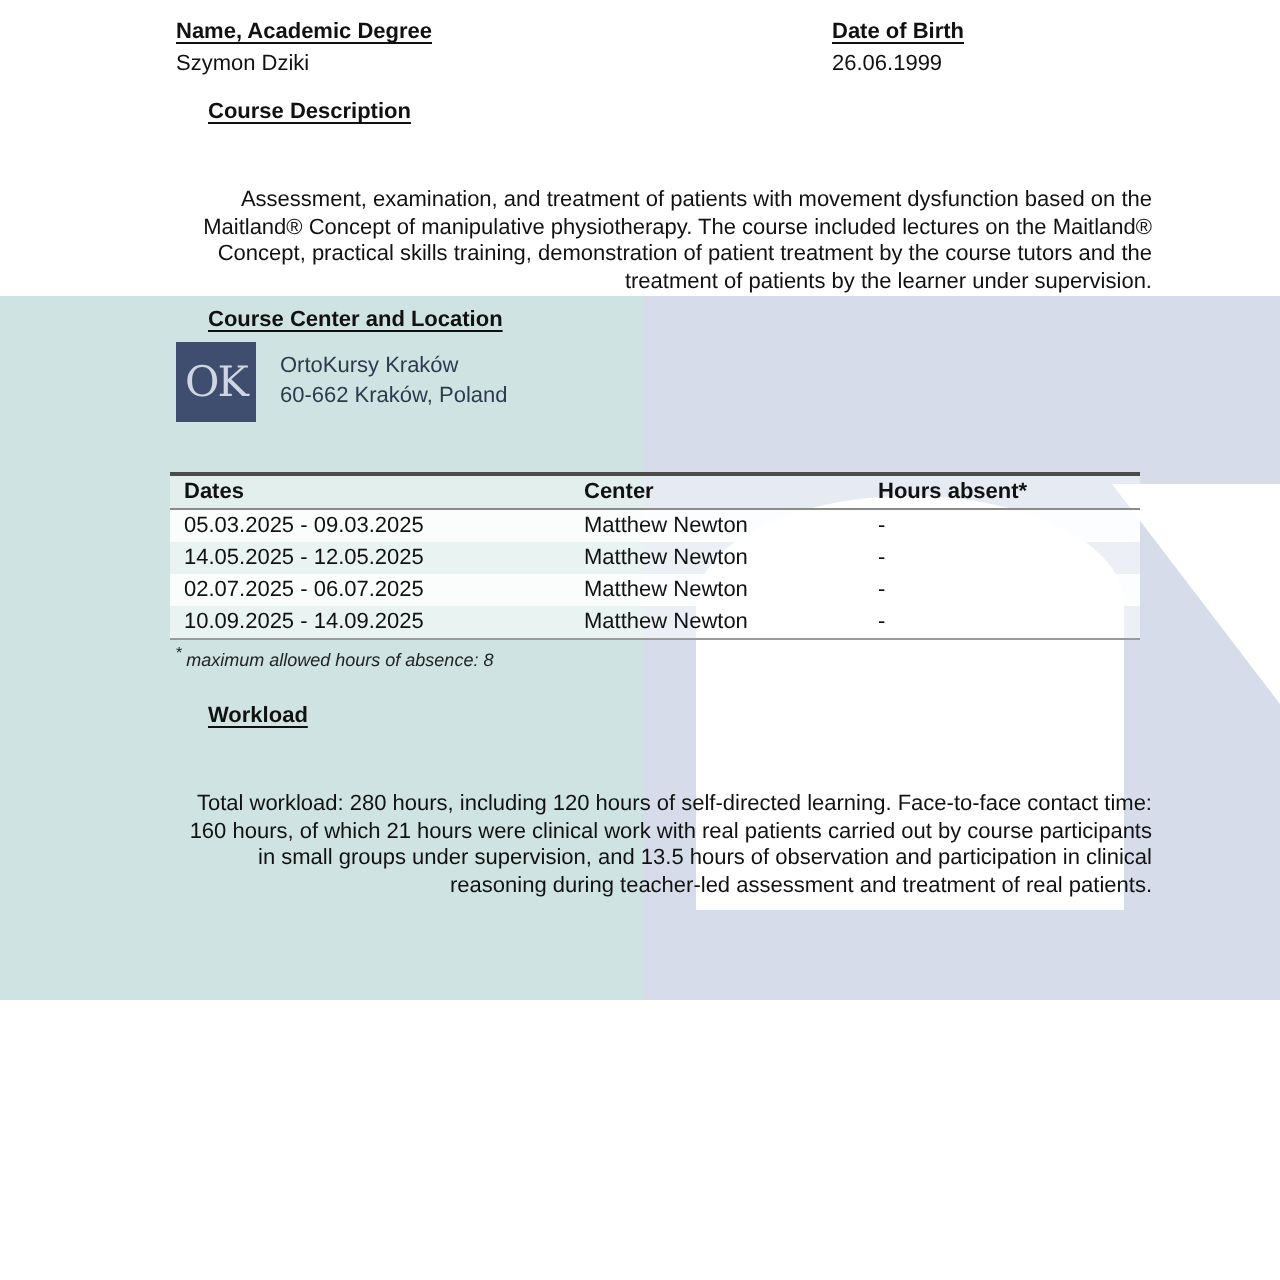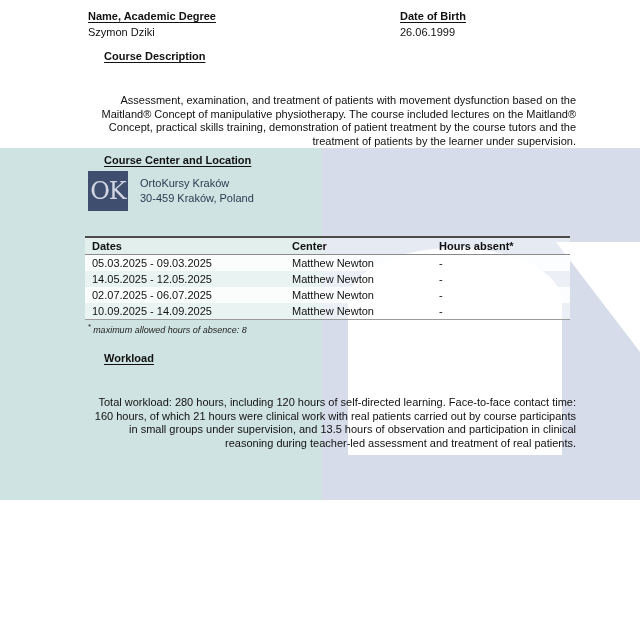--- a/index.html
+++ b/index.html
@@ -42,21 +42,21 @@
     width:500px;
   }
 
   .logo-box {
     position:absolute; left:88px; top:171px;
     width:40px; height:40px;
     background:#3f4d6e;
     display:flex; align-items:center; justify-content:center;
     color:#cfd5e2;
     font-family:"DejaVu Serif","Liberation Serif",serif;
-    font-size:24px; letter-spacing:-1px;
+    font-size:21px; letter-spacing:-1px;
   }
   .center-info { position:absolute; left:140px; top:176px;
     font-size:11px; line-height:15px; color:#2e3950; }
 
   .tbl {
     position:absolute; left:85px; top:236px; width:485px;
     border-top:2px solid #4b4b4b;
     border-bottom:1px solid #9a9a9a;
     font-size:11px;
   }
@@ -91,35 +91,35 @@
     <rect x="0" y="148" width="322" height="372" fill="#cfe4e2"></rect>
     <rect x="322" y="148" width="318" height="372" fill="#d6dcea"></rect>
     <path d="M348 455 L348 302 A107 54 0 0 1 562 302 L562 455 Z" fill="#ffffff"></path>
     <path d="M556 242 L640 242 L640 352 Z" fill="#ffffff"></path>
   </svg>
 
   <div class="layer" style="left:88px; top:10px;">
     <div class="doc-label">Name, Academic Degree</div>
     <div class="doc-value">Szymon Dziki</div>
   </div>
-  <div class="layer" style="left:400px; top:10px;">
+  <div class="layer" style="left:416px; top:10px;">
     <div class="doc-label">Date of Birth</div>
     <div class="doc-value">26.06.1999</div>
   </div>
 
   <div class="layer section-heading" style="left:88px; top:50px;">Course Description</div>
   <div class="layer para" style="left:88px; top:66px;">Assessment, examination, and treatment of patients with movement dysfunction based on the Maitland® Concept of manipulative physiotherapy. The course included lectures on the Maitland® Concept, practical skills training, demonstration of patient treatment by the course tutors and the treatment of patients by the learner under supervision.</div>
 
   <div class="layer section-heading" style="left:88px; top:154px;">Course Center and Location</div>
   <div class="logo-box">
     <span>OK</span>
   </div>
   <div class="center-info">
     <div>OrtoKursy Kraków</div>
-    <div>30-459 Kraków, Poland</div>
+    <div>60-662 Kraków, Poland</div>
   </div>
 
   <div class="tbl">
     <div class="tbl-row tbl-head">
       <div>Dates</div>
       <div>Center</div>
       <div>Hours absent*</div>
     </div>
     <div class="tbl-body">
       <div class="tbl-row">

